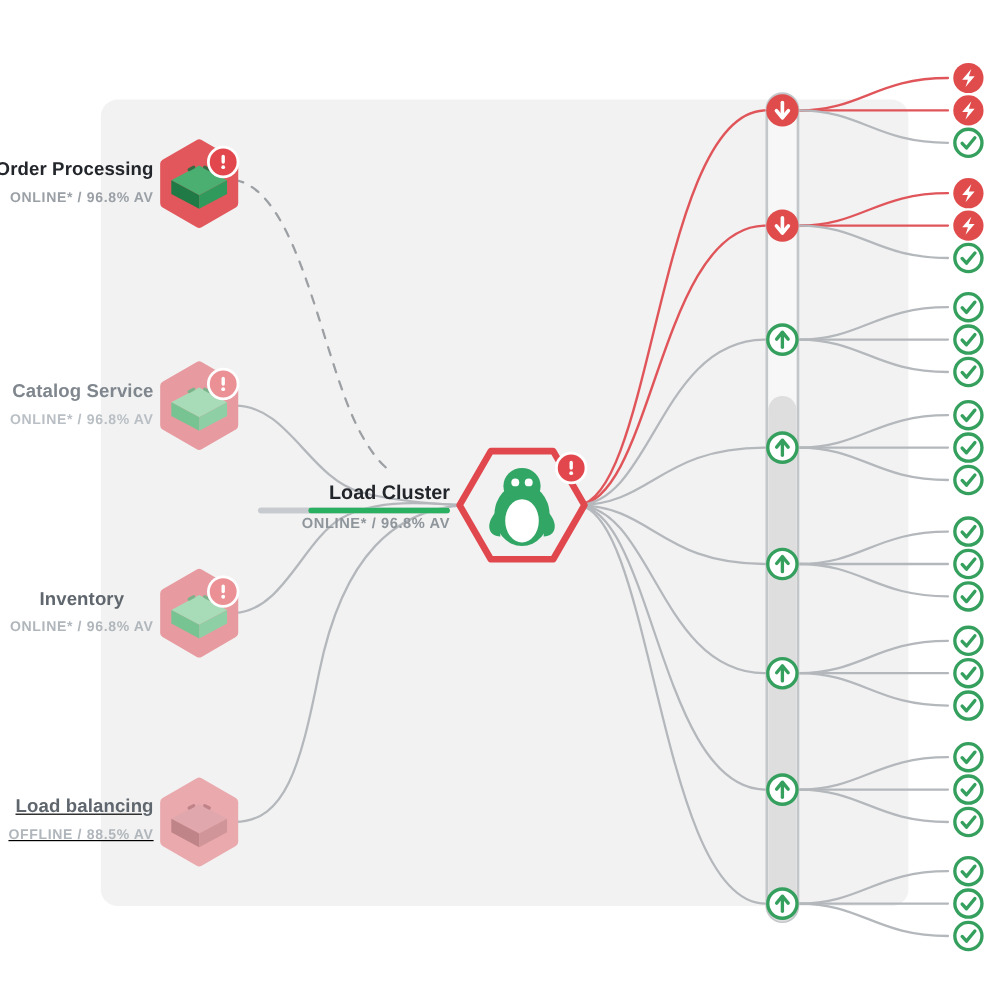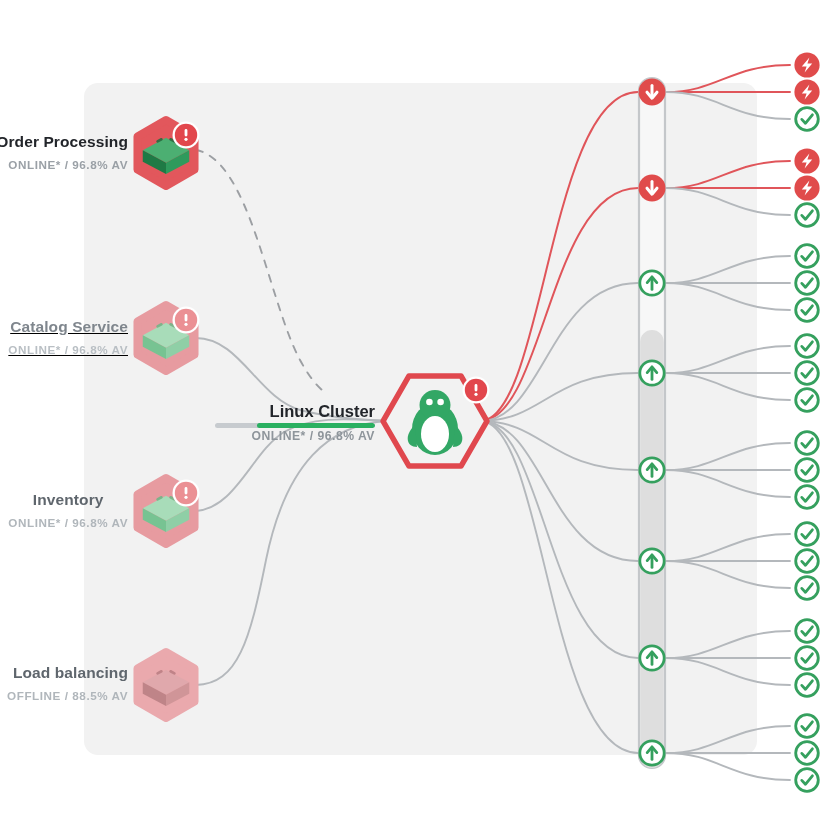--- a/index.html
+++ b/index.html
@@ -305,33 +305,33 @@
           <path d="M 801.8,780.4 L 805.4,784.3 L 812.4,775.8" fill="none" stroke="#35a05e" stroke-width="2.8" stroke-linecap="round" stroke-linejoin="round"></path>
         </g>
       </g>
   </svg>
 
   <div id="labels">
       <div class="node-label lbl-strong" style="right: 712px; top: 134px;">
         <div class="node-title">Order Processing</div>
         <div class="node-sub">ONLINE* / 96.8% AV</div>
       </div>
-      <div class="node-label lbl-dim" style="right: 712px; top: 319px; text-decoration: underline;">
+      <div class="node-label lbl-dim" style="right: 712px; top: 319px;">
         <div class="node-title">Catalog Service</div>
         <div class="node-sub">ONLINE* / 96.8% AV</div>
       </div>
       <div class="node-label lbl-mid" style="right: 712px; top: 492px; text-align: center;">
         <div class="node-title">Inventory</div>
         <div class="node-sub">ONLINE* / 96.8% AV</div>
       </div>
-      <div class="node-label lbl-mid" style="right: 712px; top: 665px;">
+      <div class="node-label lbl-mid" style="right: 712px; top: 665px; text-decoration: underline;">
         <div class="node-title">Load balancing</div>
         <div class="node-sub">OFFLINE / 88.5% AV</div>
       </div>
       <div class="center-label" style="right: 465px; top: 403px;">
-        <div class="center-title">Linux Cluster</div>
+        <div class="center-title">Load Cluster</div>
         <div class="center-sub">ONLINE* / 96.8% AV</div>
       </div>
       <div class="center-bar" style="left: 215px; top: 423px; width: 160px;">
         <i style="width: 118px;"></i>
       </div>
     </div>
 </div>
 
 </body></html>

